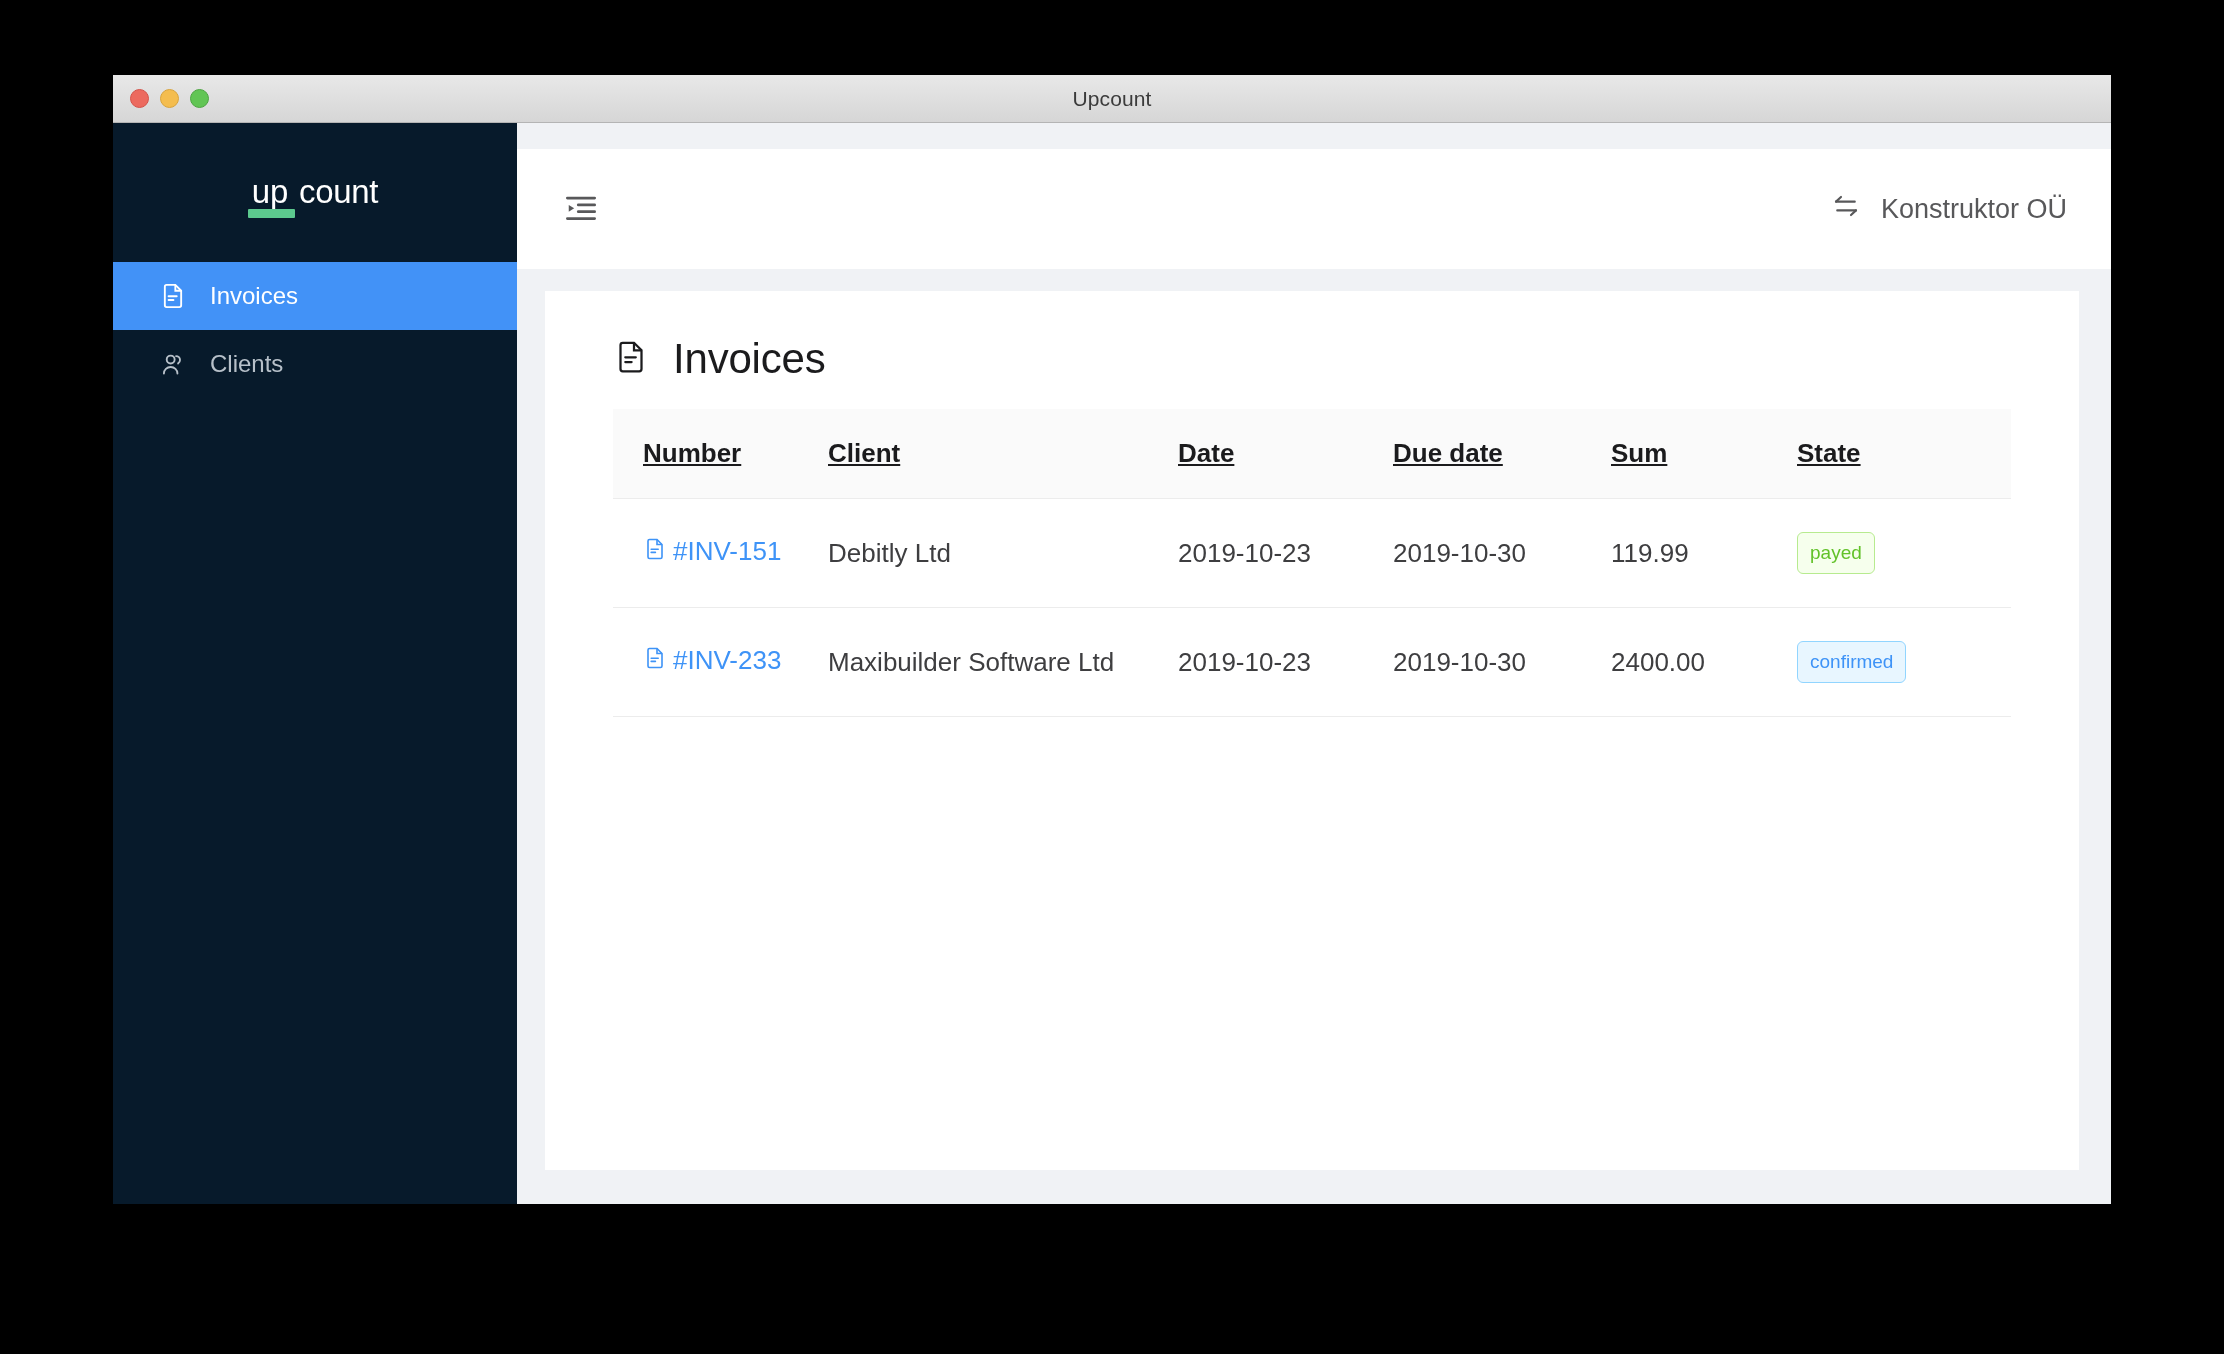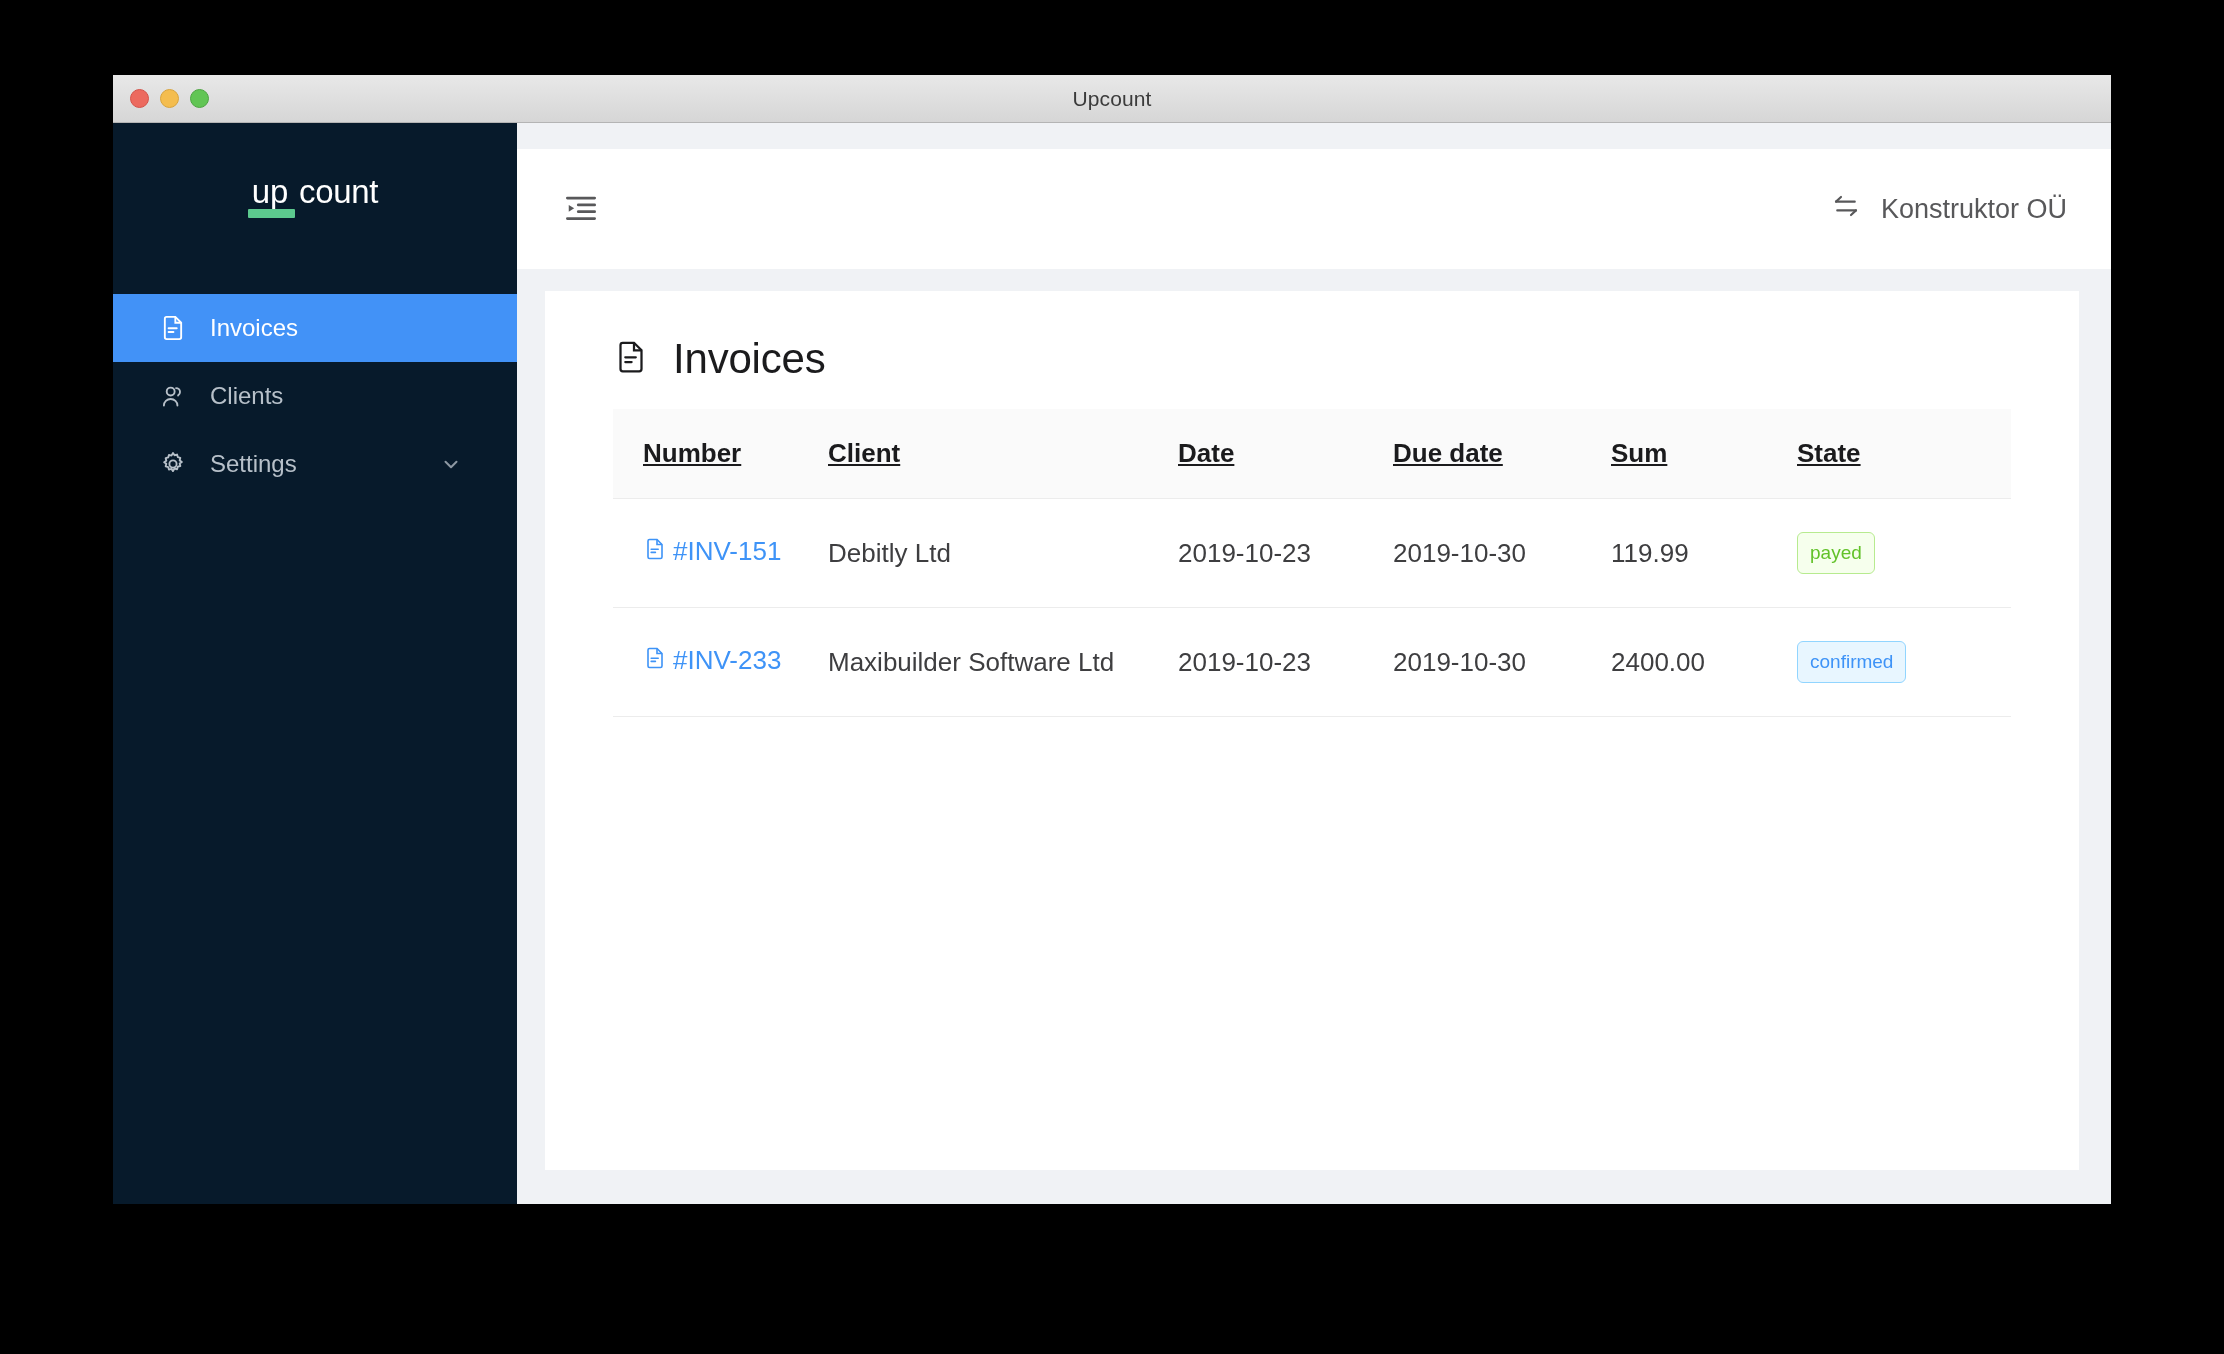--- a/index.html
+++ b/index.html
@@ -56,21 +56,20 @@
     background: #ffffff;
   }
 
   
   .sidebar {
     width: 404px;
     flex: 0 0 404px;
     background: #071a2b;
     display: flex;
     flex-direction: column;
-    gap: 32px;
   }
   .logo-block {
     height: 139px;
     display: flex;
     align-items: center;
     justify-content: center;
   }
   .logo {
     display: inline-flex;
     align-items: baseline;
@@ -340,34 +339,20 @@
           <span class="nav-icon">
             <svg width="28" height="28" viewBox="0 0 24 24" fill="none" stroke="#b7c0c9" stroke-width="1.6">
               <circle cx="10" cy="8.2" r="3.4"></circle>
               <path d="M4.2 20.2c0-3.3 2.6-5.6 5.8-5.6s5.8 2.3 5.8 5.6" stroke-linecap="round"></path>
               <path d="M14.6 5.2c1.9 0 3.4 1.5 3.4 3.4 0 1.2-.6 2.3-1.6 2.9" stroke-linecap="round"></path>
             </svg>
           </span>
           <span>Clients</span>
         </div>
 
-        <div class="nav-item">
-          <span class="nav-icon">
-            <svg width="28" height="28" viewBox="0 0 24 24" fill="none" stroke="#b7c0c9" stroke-width="1.6">
-              <circle cx="12" cy="12" r="3.1"></circle>
-              <path d="M12 2.6l1.3 1.9 2.2-.6.6 2.2 2.2.6-.6 2.2 1.9 1.3-1.9 1.3.6 2.2-2.2.6-.6 2.2-2.2-.6L12 18.1l-1.3-1.9-2.2.6-.6-2.2-2.2-.6.6-2.2L4.4 10.5l1.9-1.3-.6-2.2 2.2-.6.6-2.2 2.2.6z" stroke-linejoin="round"></path>
-            </svg>
-          </span>
-          <span>Settings</span>
-          <span class="nav-chevron">
-            <svg width="22" height="22" viewBox="0 0 24 24" fill="none" stroke="#8d98a3" stroke-width="2.2" stroke-linecap="round" stroke-linejoin="round">
-              <path d="M6 9.5l6 6 6-6"></path>
-            </svg>
-          </span>
-        </div>
 
       </div>
     </div>
 
     <div class="main">
 
       <div class="topbar">
         <span class="fold-btn">
           <svg width="34" height="30" viewBox="0 0 24 22" fill="none" stroke="#58585a" stroke-width="2" stroke-linecap="round">
             <path d="M2 3h20"></path>

